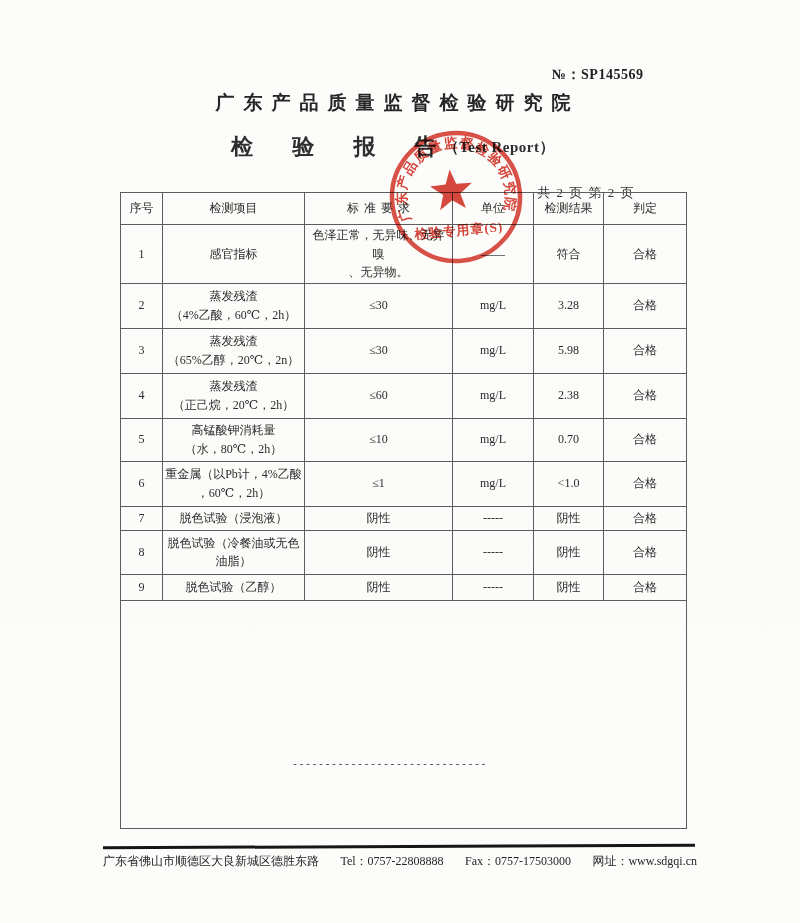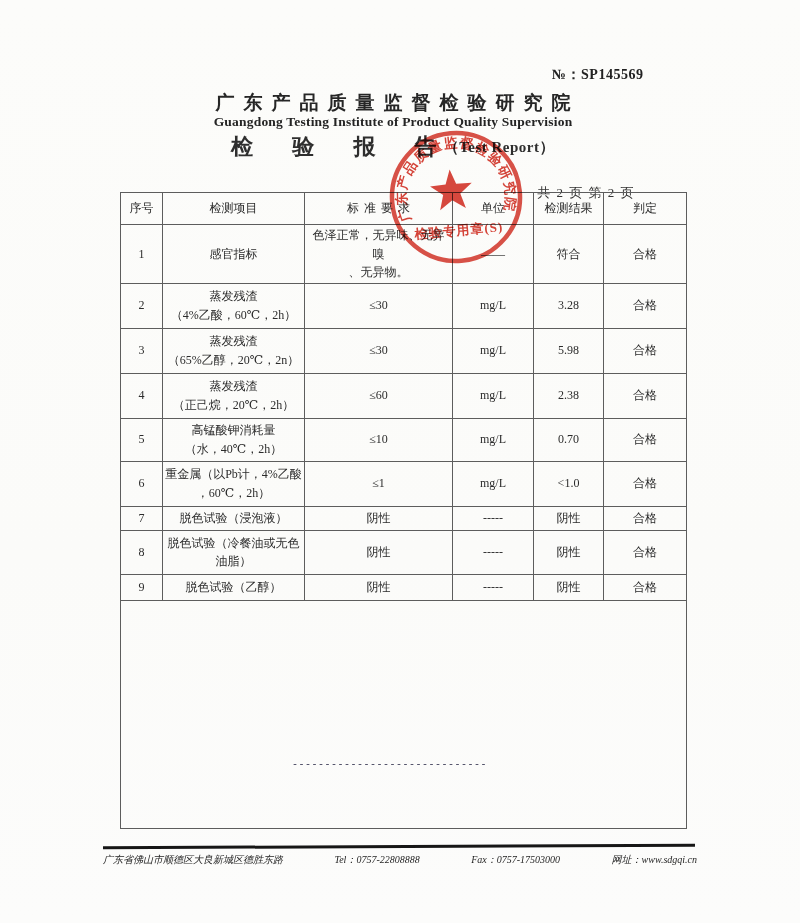--- a/index.html
+++ b/index.html
@@ -34,34 +34,33 @@
 
   .stamp{
     position:absolute;left:384px;top:125px;width:144px;height:144px;
     mix-blend-mode:multiply;opacity:.9;transform:rotate(-5deg);
     pointer-events:none;
   }
   .footer-line{position:absolute;left:103px;top:845px;width:592px;height:3px;background:#161616;transform:rotate(-.25deg);}
   .footer-text{
     position:absolute;left:103px;top:853px;width:594px;
     display:flex;justify-content:space-between;align-items:center;
-    font-size:10px;color:#252525;white-space:nowrap;font-style:italic;
+    font-size:12px;color:#252525;white-space:nowrap;
   }
 </style>
 </head>
 <body>
 
 <div class="page">
 
   <div class="report-no">
     <span>№：</span><span>SP145569</span>
   </div>
 
   <div class="center-band institute-cn">广东产品质量监督检验研究院</div>
-  <div class="center-band institute-en">Guangdong Testing Institute of Product Quality Supervision</div>
   <div class="center-band report-title">
     <span class="cn">检 验 报 告</span><span class="en">（Test Report）</span>
   </div>
 
   <div class="page-indicator">共 2 页 第 2 页</div>
 
   <table class="report">
     <colgroup>
       <col style="width:42px">
         <col style="width:142px">
@@ -127,21 +126,21 @@
       <td>≤60</td>
       <td>mg/L</td>
       <td>2.38</td>
       <td>合格</td>
     </tr>
 
     <tr style="height:43px">
       <td>5</td>
       <td>
             <div>高锰酸钾消耗量</div>
-            <div class="line2">（水，40℃，2h）</div>
+            <div class="line2">（水，80℃，2h）</div>
           </td>
       <td>≤10</td>
       <td>mg/L</td>
       <td>0.70</td>
       <td>合格</td>
     </tr>
 
     <tr style="height:45px">
       <td>6</td>
       <td>

